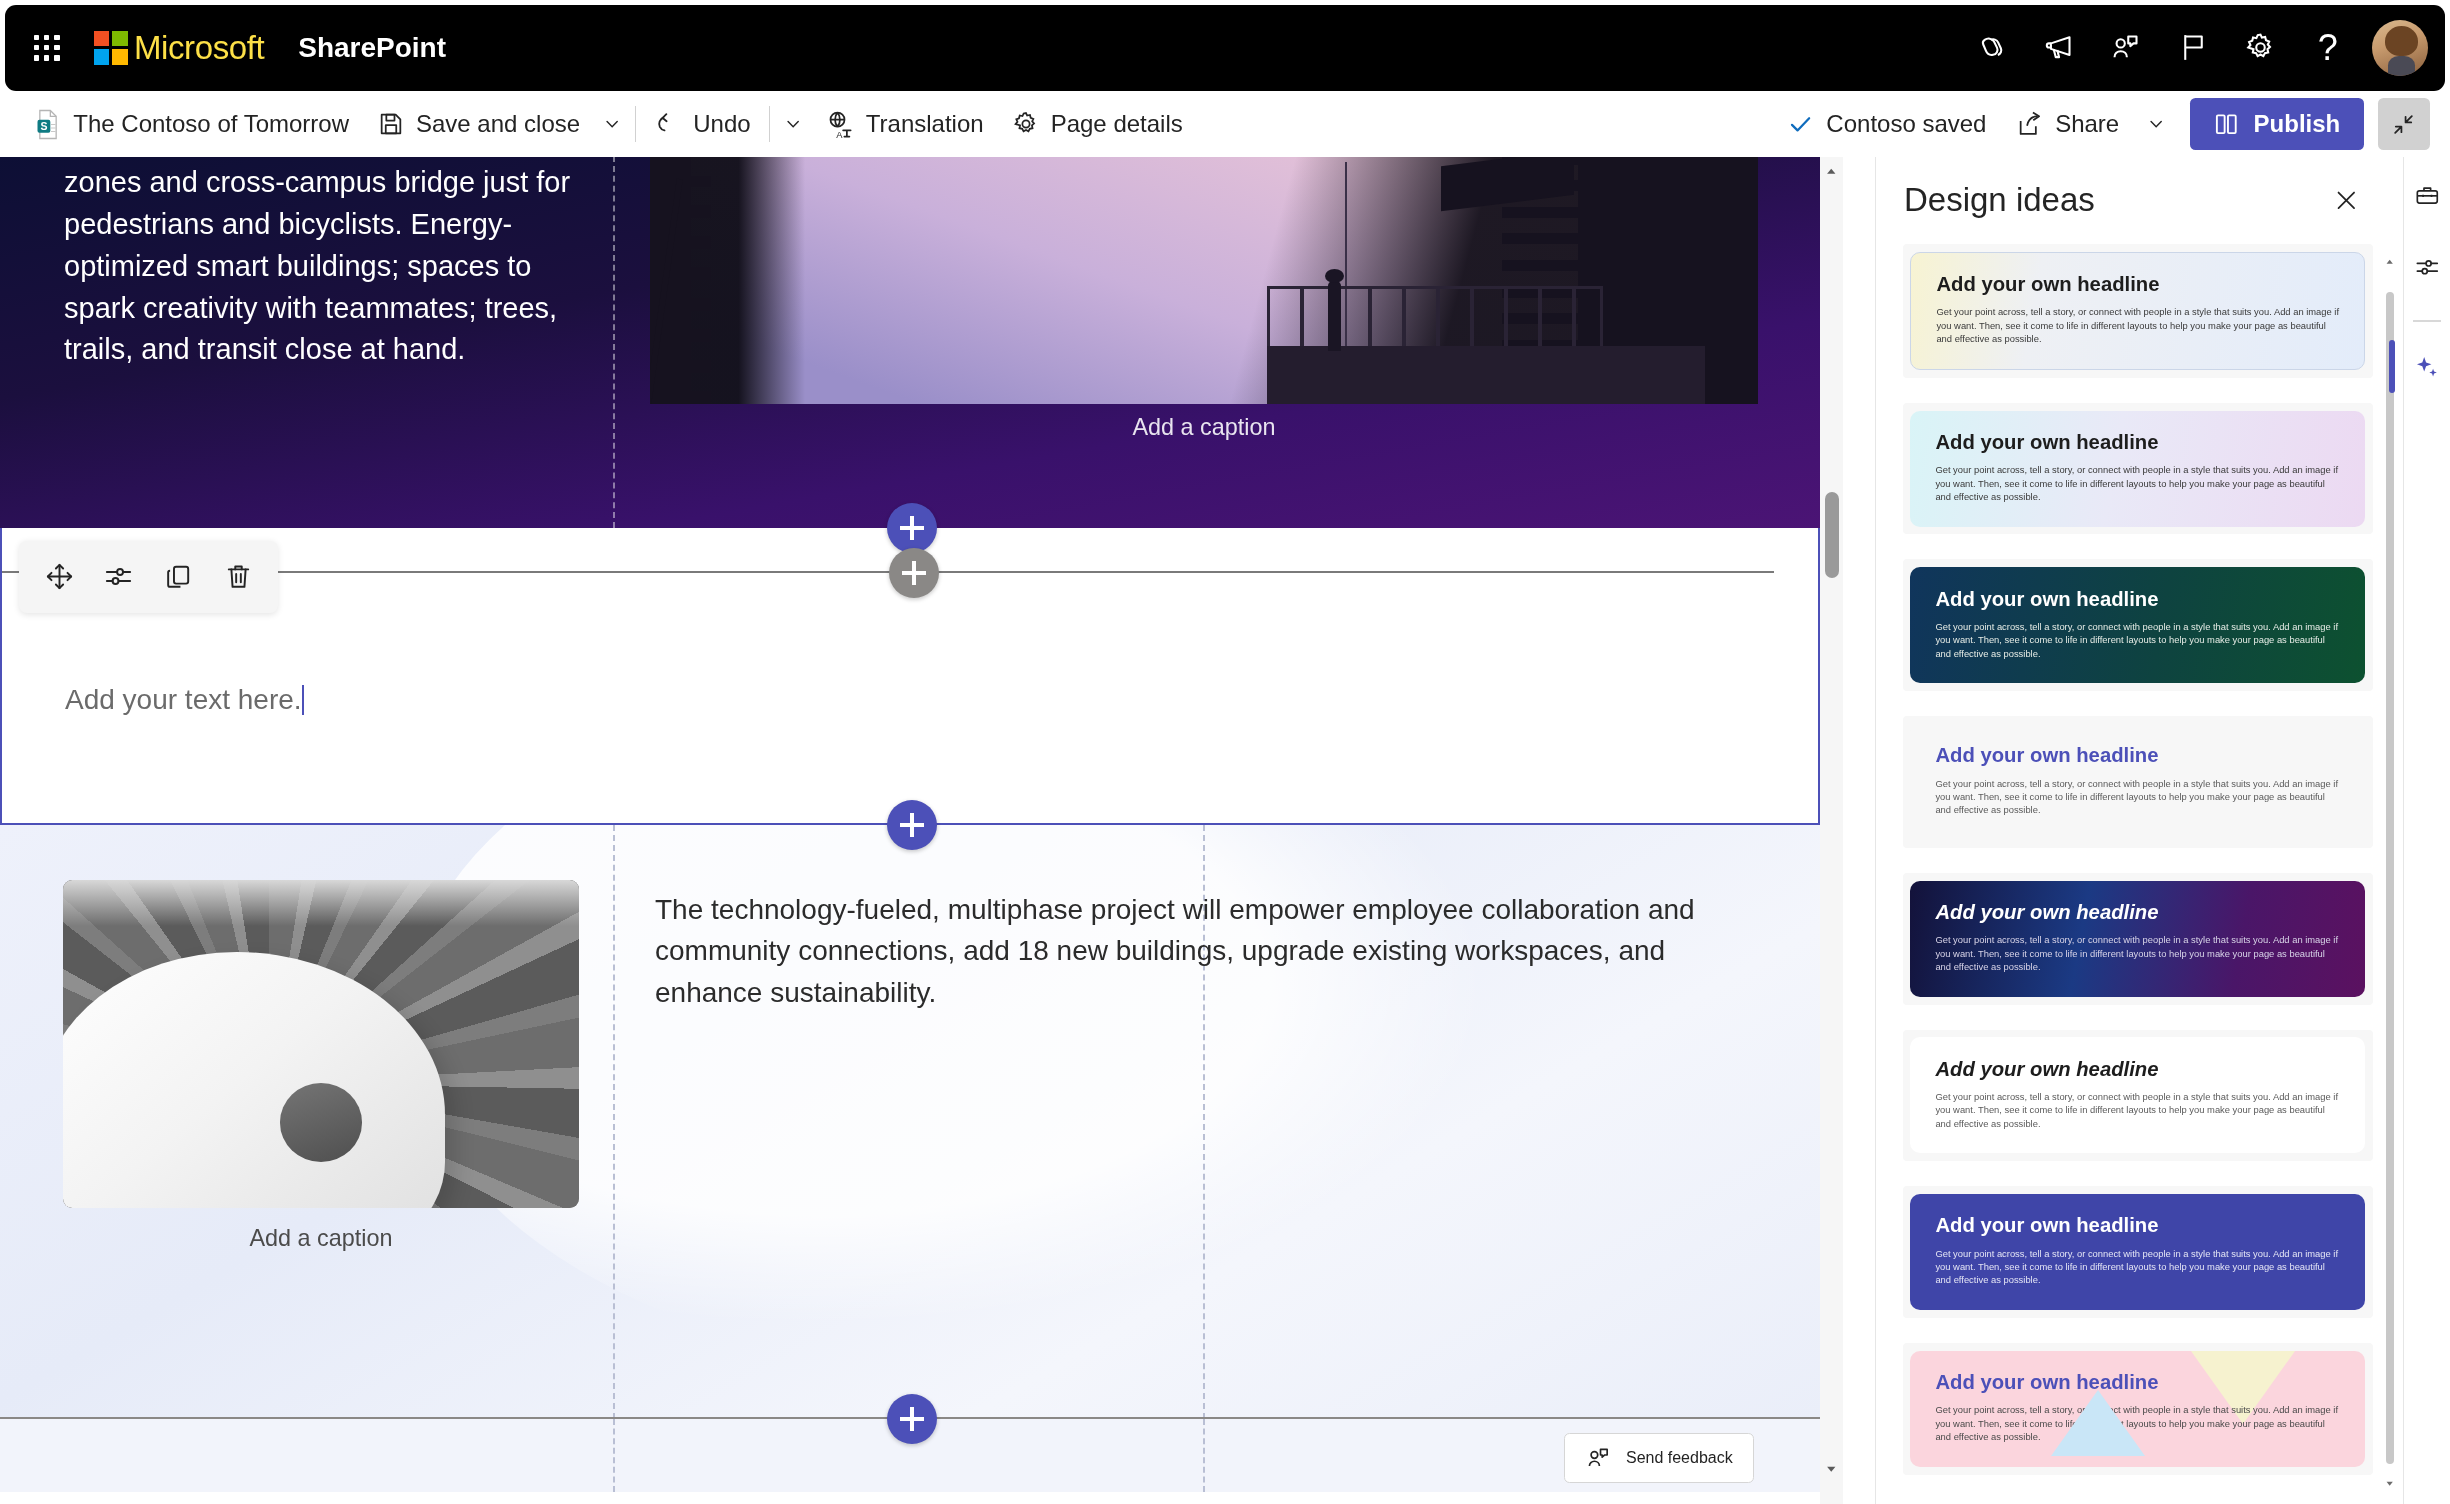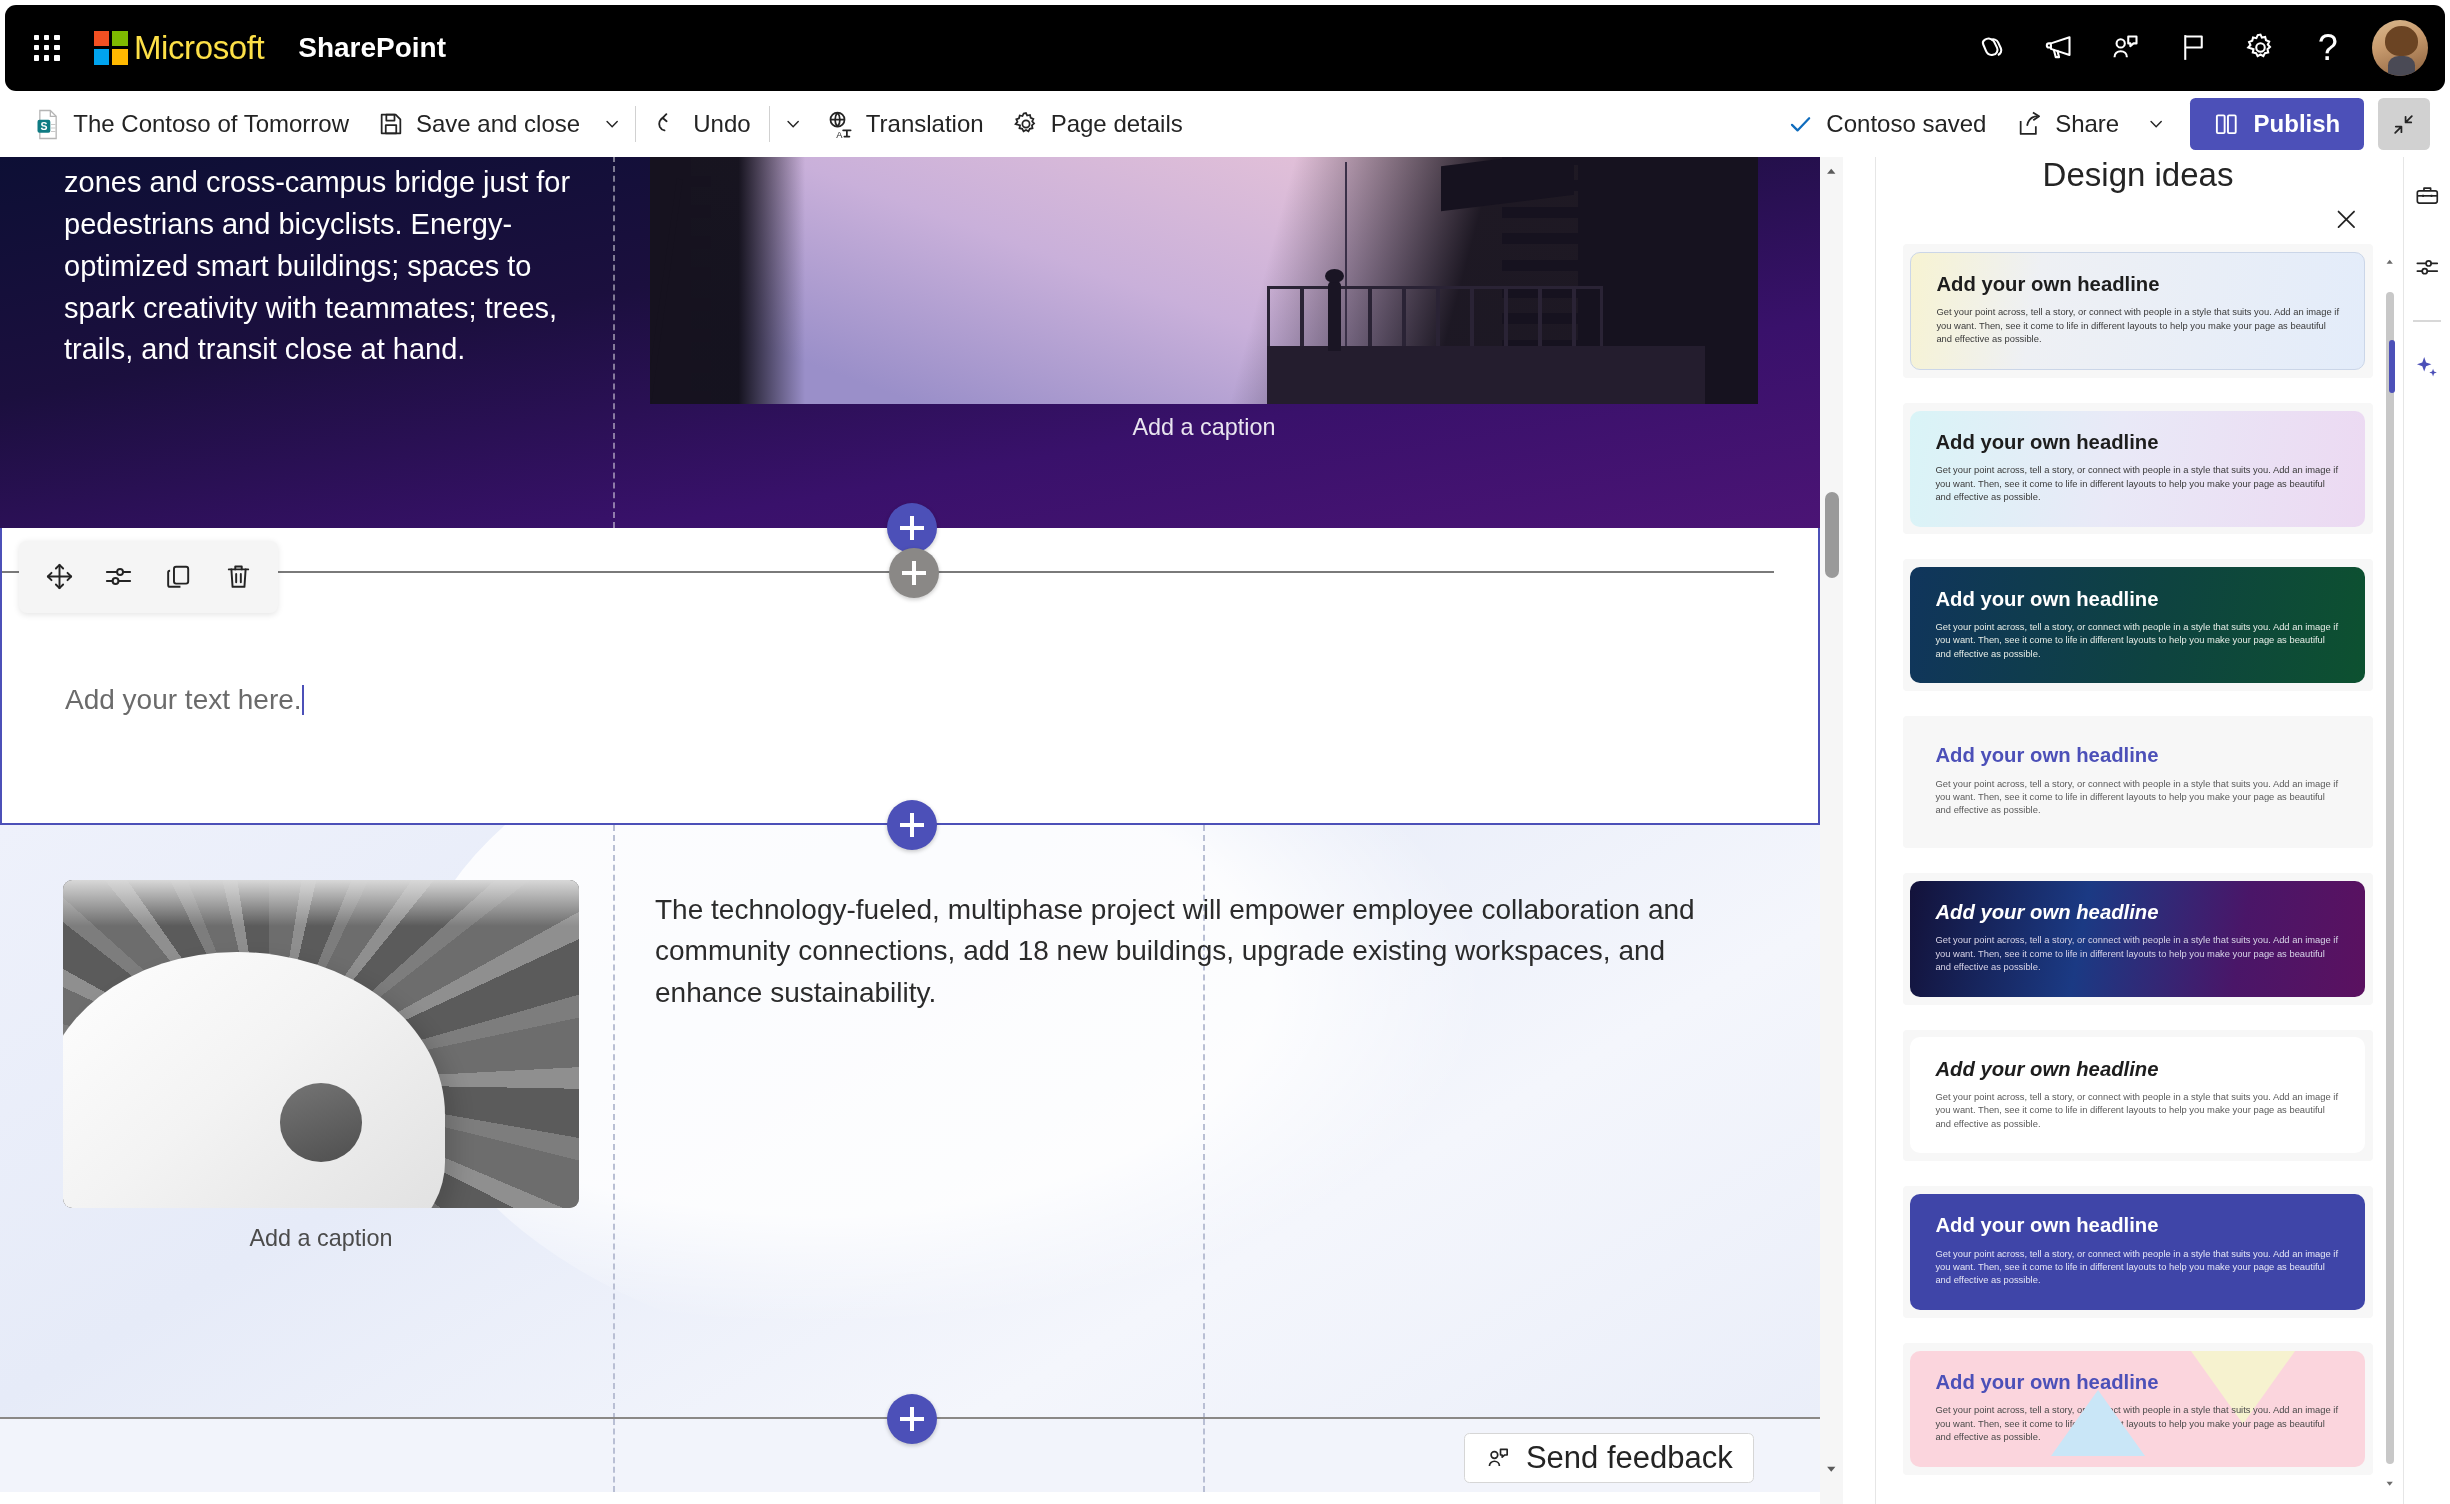--- a/index.html
+++ b/index.html
@@ -251,21 +251,21 @@
     background: #f2f4fb; border-top: 2.3px solid #8a8886;
   }
   .foot-div {
     position: absolute; top: 0; bottom: 0; width: 0; border-left: 2.3px dashed #b9bfd4;
   }
   .feedback-btn {
     position: absolute; right: 66px; top: 14px;
     height: 50px; padding: 0 20.3px; background: #ffffff;
     border: 1.6px solid #d6d6d6; border-radius: 5.5px; cursor: pointer;
     display: flex; align-items: center; gap: 14px;
-    font-size: 31px; color: #242424; font-family: "Liberation Sans", sans-serif;
+    font-size: 16px; color: #242424; font-family: "Liberation Sans", sans-serif;
   }
 
   
   .canvas-scroll {
     position: absolute; right: 0; top: 156px; bottom: 0; width: 23.4px;
     background: #f6f6f6; z-index: 30; left: 1820px;
   }
   .cs-thumb {
     position: absolute; left: 4.7px; top: 336px; width: 14px; height: 86px;
     background: #9a9a9a; border-radius: 7px; cursor: grab;
@@ -277,21 +277,21 @@
   .cs-up { top: 3.1px; } .cs-down { bottom: 23.4px; }
 
   
   .panel {
     position: absolute; top: 156px; right: 47px; width: 528px; bottom: 0;
     background: #ffffff; border-left: 0.8px solid #e6e6e6;
     display: flex; flex-direction: column; z-index: 35;
   }
   .panel-head {
     height: 88px; display: flex; align-items: center;
-    padding: 0 31px 0 28px; flex-shrink: 0; flex-direction: column;
+    padding: 0 31px 0 28px; flex-shrink: 0;
   }
   .panel-title { font-size: 33px; color: #242424; }
   .panel-close {
     margin-left: auto; width: 52px; height: 52px; border-radius: 4.7px;
     display: flex; align-items: center; justify-content: center; cursor: pointer;
   }
 
   .panel-body {
     flex: 1; overflow: hidden; position: relative; padding: 0 30px 0 26.6px;
   }

